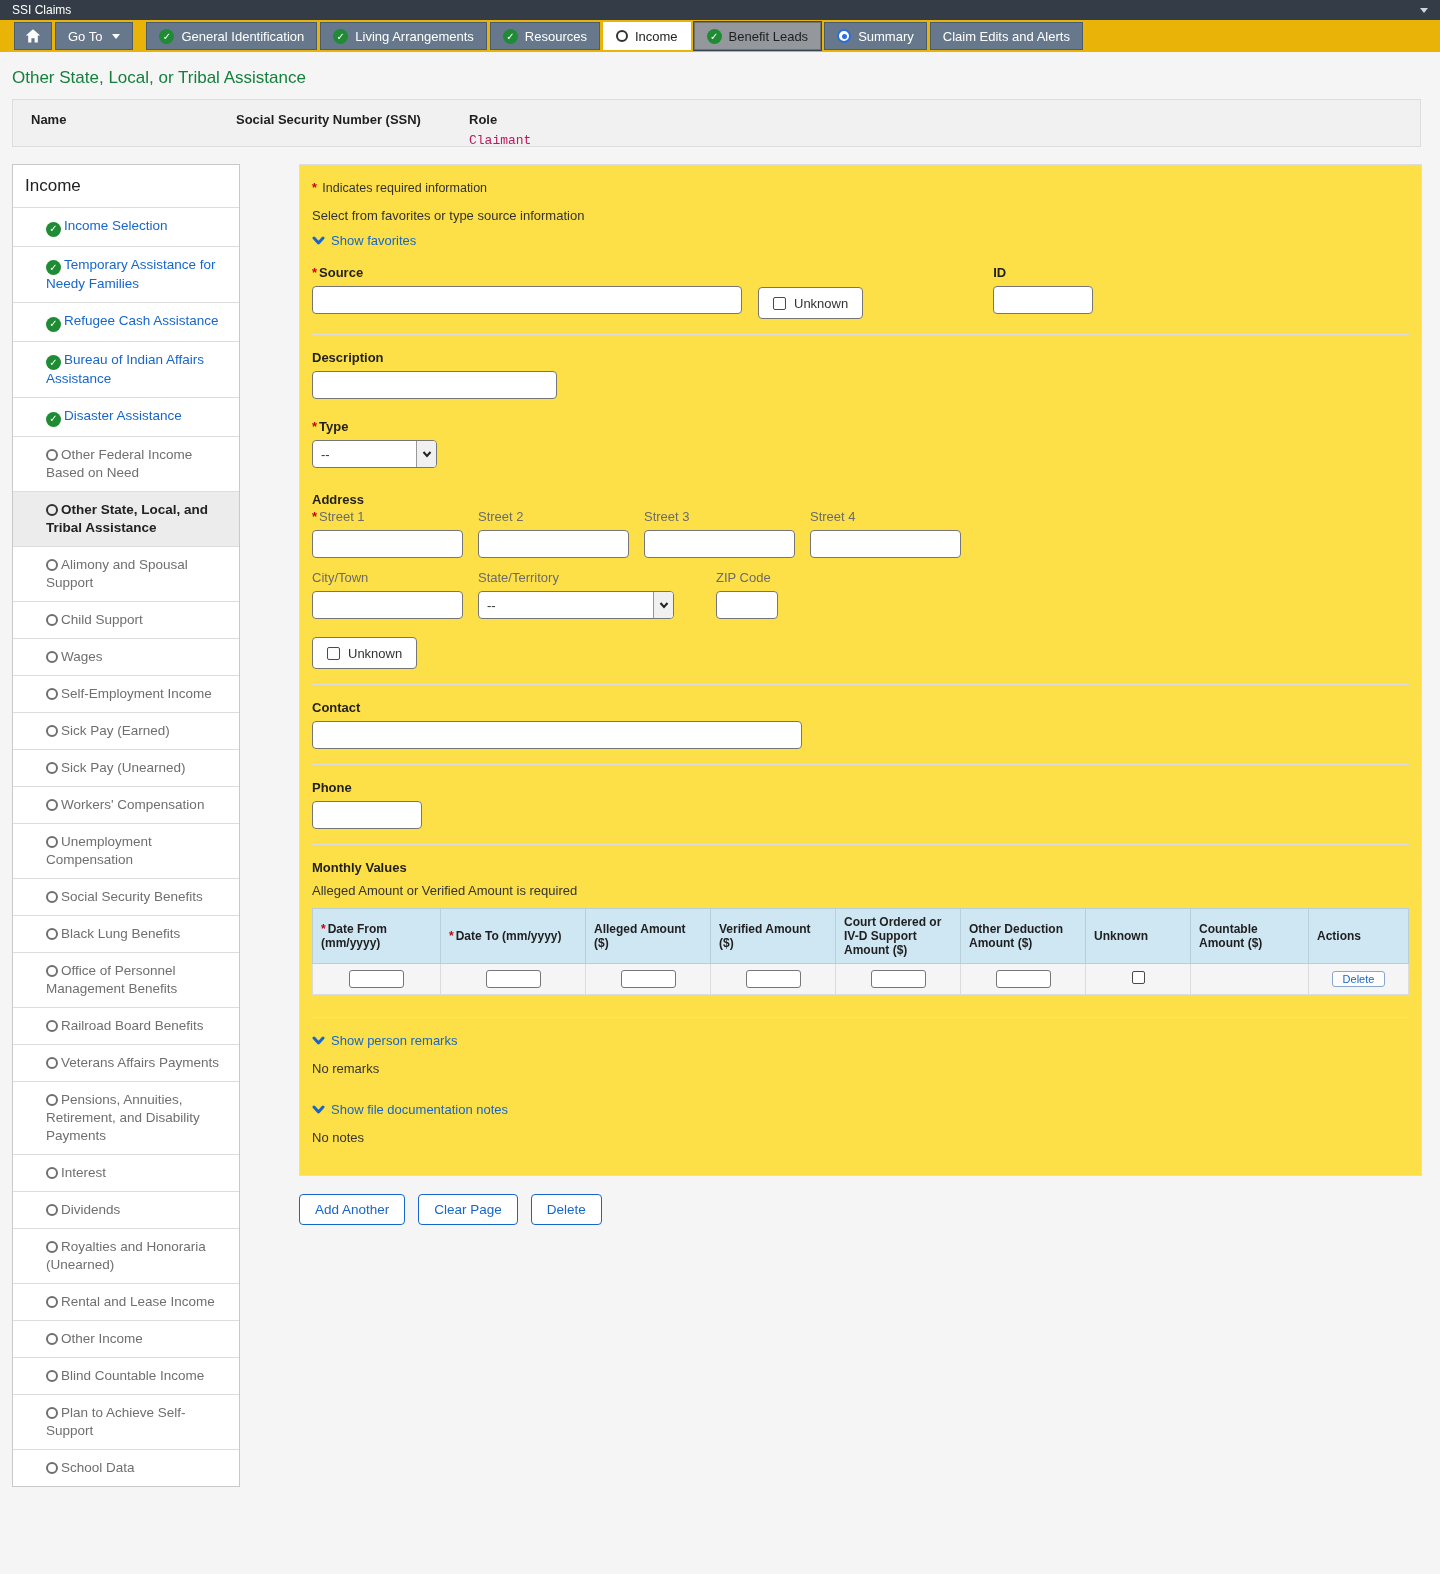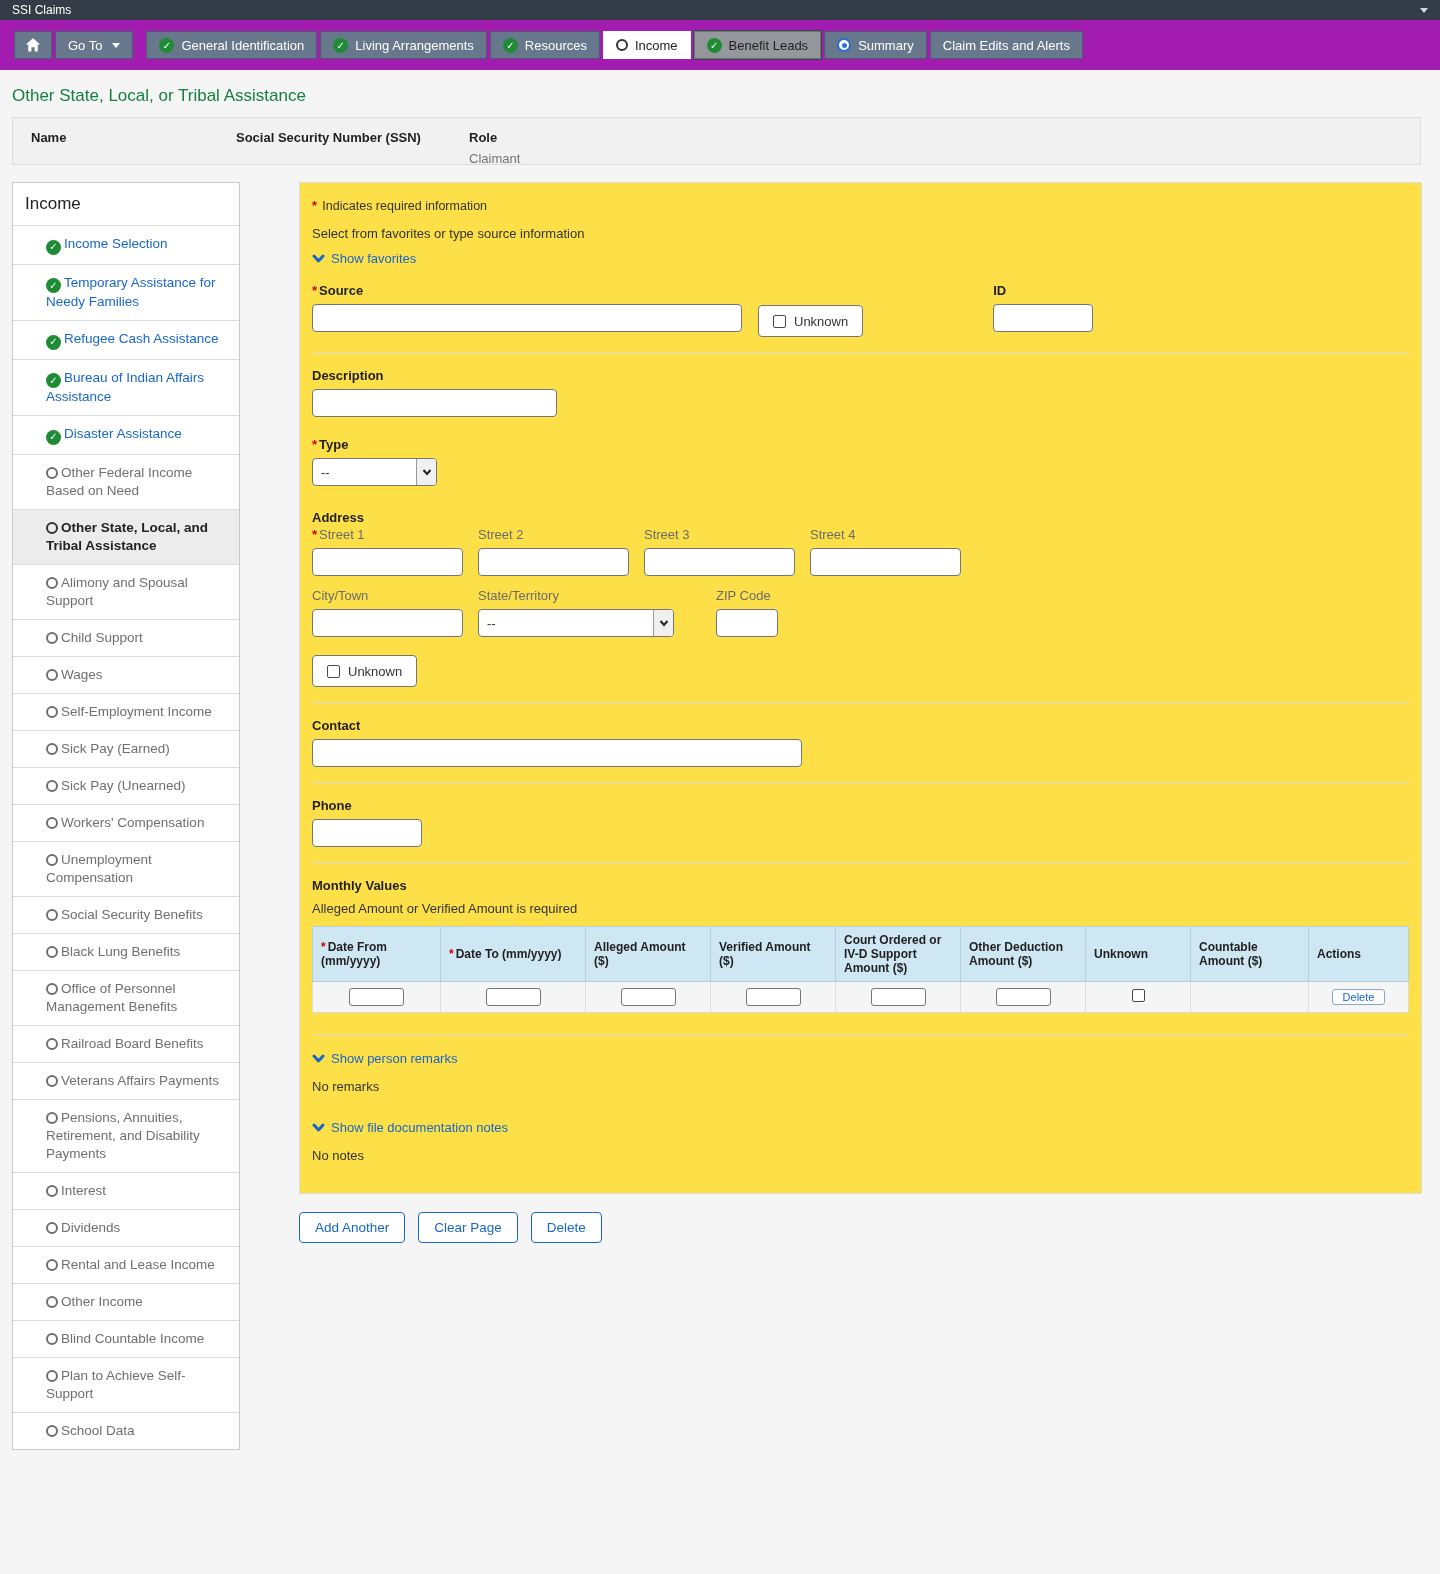--- a/index.html
+++ b/index.html
@@ -7,21 +7,21 @@
   body {
     font-family: "Liberation Sans", "DejaVu Sans", sans-serif;
     font-size: 13px; color:#333; background:#f5f5f5; overflow:hidden;
   }
   
   .titlebar { height:20px; background:#343d47; color:#fff; display:flex;
     align-items:center; justify-content:space-between; padding:0 12px; font-size:12px; }
   .caret-down { width:0; height:0; border-left:4px solid transparent;
     border-right:4px solid transparent; border-top:5px solid #cfd6dd; display:inline-block; }
   
-  .navbar { height:50px; background:#a21caf; display:flex; align-items:center;
+  .navbar { height:32px; background:#eab308; display:flex; align-items:center;
     padding:0 14px; gap:3px; }
   .nav-btn { height:28px; background:#67788c; border:1px solid #4b5c6e; color:#fff;
     display:inline-flex; align-items:center; gap:7px; padding:0 12px; font-size:13px;
     font-family:inherit; cursor:pointer; white-space:nowrap; }
   .nav-home { width:38px; justify-content:center; padding:0; }
   .nav-goto { margin-right:10px; gap:10px; }
   .nav-tab.state-current { background:#ffffff; border-color:#ffffff; color:#222; }
   .nav-tab.variant-muted { background:#94989c; border-color:#6d7276; color:#1e1e1e; box-shadow:0 0 0 1px #3c4650; }
   
   .ic-check { width:15px; height:15px; border-radius:50%; background:#1f8b34; color:#fff;
@@ -32,21 +32,21 @@
   .ic-target { width:14px; height:14px; border:2px solid #2d6fd9; border-radius:50%;
     background:#fff; display:inline-flex; align-items:center; justify-content:center; flex:0 0 14px;}
   .ic-target i { width:5px; height:5px; background:#2d6fd9; border-radius:50%; display:block; }
   
   .page { padding:0 19px 0 12px; }
   .page-title { font-size:17px; color:#15803d; margin:16px 0 11px 0; font-weight:normal; }
   .person-box { background:#f1f1f1; border:1px solid #ddd; height:48px; padding:12px 18px;
     display:flex; margin-bottom:17px; }
   .person-col { display:flex; flex-direction:column; gap:6px; }
   .person-col .lbl { font-weight:bold; color:#1f1f1f; }
-  .person-col .val { color:#737373; }
+  .person-col .val { color:#be185d;font-family:Liberation Mono, monospace; }
   .col-name { width:205px; } .col-ssn { width:233px; }
   
   .content { display:flex; align-items:flex-start; }
   
   .sidebar { width:228px; background:#fff; border:1px solid #c9c9c9; flex:0 0 228px; }
   .sb-heading { font-size:17px; color:#222; padding:11px 12px; }
   .sb-item { display:block; padding:9px 10px 9px 33px; border-top:1px solid #ddd;
     font-size:13.5px; line-height:18px; cursor:pointer; }
   .sb-item .ic-check, .sb-item .ic-circle, .sb-item .ic-radio { vertical-align:-2px; margin-right:3px; }
   .sb-item.state-complete { color:#1766cb; }
@@ -199,20 +199,21 @@
           <div class="sb-item state-todo"><span class="ic-circle gray"></span><span>Workers' Compensation</span></div>
           <div class="sb-item state-todo"><span class="ic-circle gray"></span><span>Unemployment Compensation</span></div>
           <div class="sb-item state-todo"><span class="ic-circle gray"></span><span>Social Security Benefits</span></div>
           <div class="sb-item state-todo"><span class="ic-circle gray"></span><span>Black Lung Benefits</span></div>
           <div class="sb-item state-todo"><span class="ic-circle gray"></span><span>Office of Personnel Management Benefits</span></div>
           <div class="sb-item state-todo"><span class="ic-circle gray"></span><span>Railroad Board Benefits</span></div>
           <div class="sb-item state-todo"><span class="ic-circle gray"></span><span>Veterans Affairs Payments</span></div>
           <div class="sb-item state-todo"><span class="ic-circle gray"></span><span>Pensions, Annuities, Retirement, and Disability Payments</span></div>
           <div class="sb-item state-todo"><span class="ic-circle gray"></span><span>Interest</span></div>
           <div class="sb-item state-todo"><span class="ic-circle gray"></span><span>Dividends</span></div>
+          <div class="sb-item state-todo"><span class="ic-circle gray"></span><span>Royalties and Honoraria (Unearned)</span></div>
           <div class="sb-item state-todo"><span class="ic-circle gray"></span><span>Rental and Lease Income</span></div>
           <div class="sb-item state-todo"><span class="ic-circle gray"></span><span>Other Income</span></div>
           <div class="sb-item state-todo"><span class="ic-circle gray"></span><span>Blind Countable Income</span></div>
           <div class="sb-item state-todo"><span class="ic-circle gray"></span><span>Plan to Achieve Self-Support</span></div>
           <div class="sb-item state-todo"><span class="ic-circle gray"></span><span>School Data</span></div>
         </div>
     </div>
 
     <div class="main-col">
       <div class="panel">

